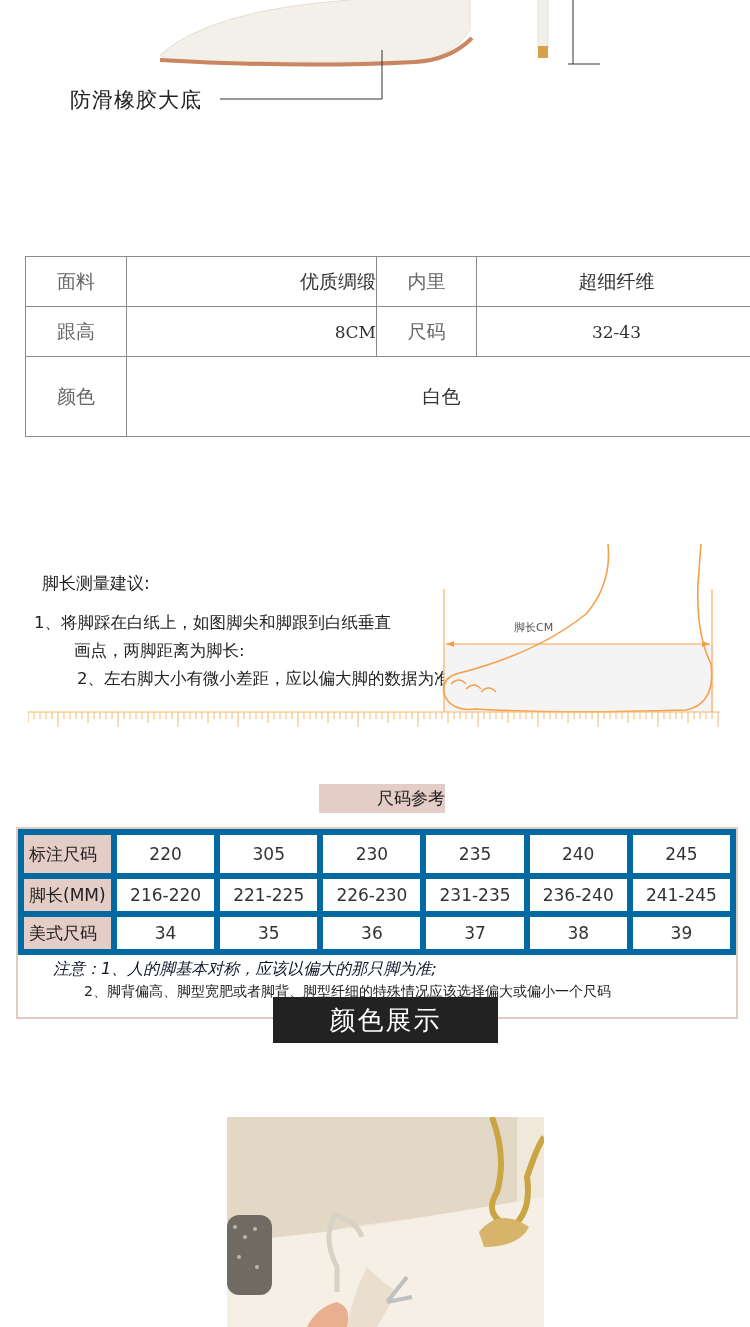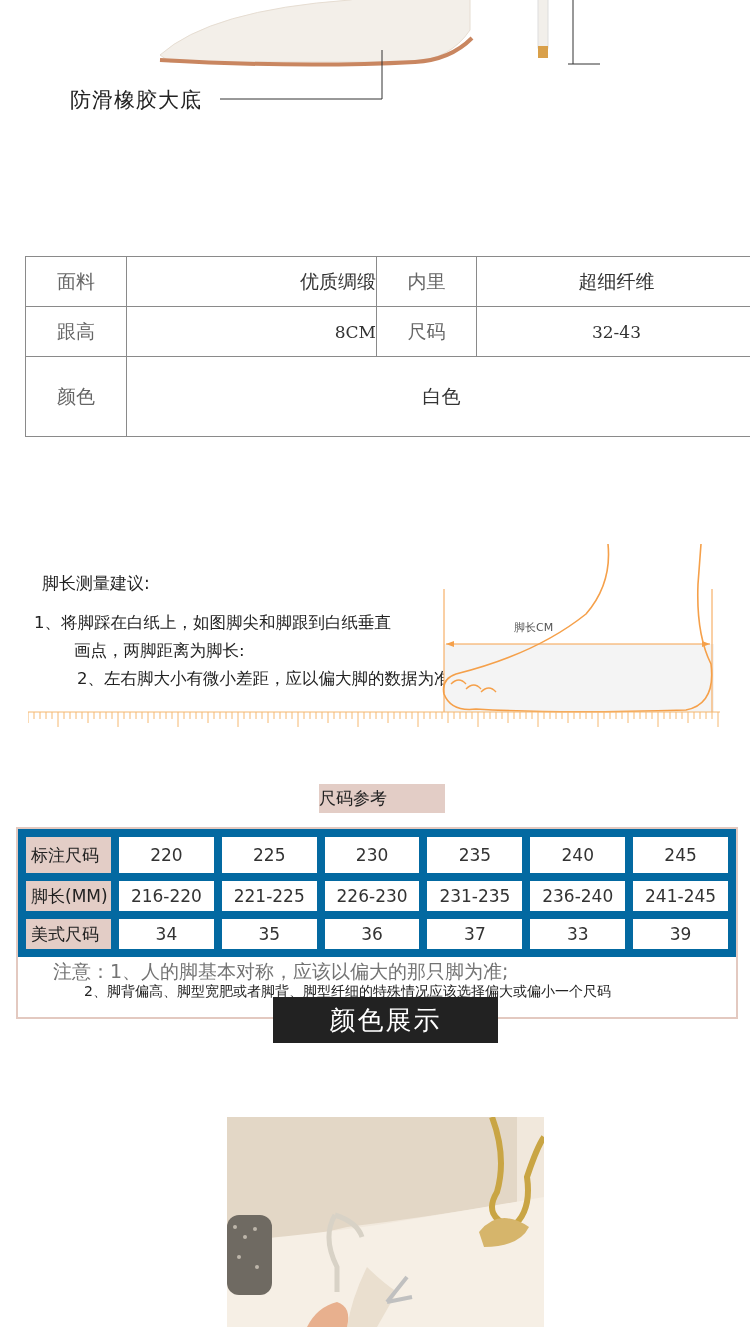--- a/index.html
+++ b/index.html
@@ -19,30 +19,30 @@
   .spec tr.tall td { height: 80px; }
   .mono { font-family: "DejaVu Serif", serif; font-size: 17px !important; }
 
   
   .meas-title { left: 42px; top: 572px; font-size: 17px; color: #222; }
   .meas-line { left: 34px; font-size: 16.5px; color: #222; white-space: nowrap; }
   .ruler { left: 28px; top: 711px; width: 692px; height: 20px; }
   .foot { left: 436px; top: 544px; width: 290px; height: 172px; }
 
   
-  .size-title { left: 319px; top: 784px; width: 126px; height: 29px; background: #e3cdc6; color: #222; font-size: 17px; text-align: left; line-height: 29px; }
+  .size-title { left: 319px; top: 784px; width: 126px; height: 29px; background: #e3cdc6; color: #222; font-size: 17px; text-align: right; line-height: 29px; }
   .size-box { left: 16px; top: 827px; width: 722px; height: 192px; border: 2px solid #e3c9c0; }
   .size-table { position: absolute; left: 0; top: 0; width: 718px; border-collapse: collapse; }
-  .size-table td { border: 8px solid #0369a1; text-align: center; font-size: 17px; color: #333; }
+  .size-table td { border: 6px solid #0369a1; text-align: center; font-size: 17px; color: #333; }
   .size-table td.h { background: #e3cdc6; color: #222; width: 93px; text-align: left; padding-left: 5px; font-size: 17px; }
   .size-table tr.r1 td { height: 44px; }
   .size-table tr.r2 td { height: 38px; }
   .size-table tr.r3 td { height: 38px; }
   .notes { position: absolute; left: 0; top: 120px; width: 718px; }
-  .note1 { position: absolute; left: 35px; top: 10px; font-size: 19px; color: #737373; white-space: nowrap; }
+  .note1 { position: absolute; left: 35px; top: 10px; font-size: 16px; color: #0f172a; white-space: nowrap; font-style: italic; }
   .note2 { position: absolute; left: 66px; top: 34px; font-size: 14px; color: #222; white-space: nowrap; }
 
   
   .color-title { left: 273px; top: 997px; width: 225px; height: 46px; background: #222; color: #fff; font-size: 26px; text-align: center; line-height: 46px; letter-spacing: 2px; }
   .photo { left: 227px; top: 1117px; width: 317px; height: 210px; overflow: hidden; background: #efe4d6; }
 </style>
 </head>
 <body>
 
 <svg class="abs shoe" viewBox="0 0 450 110" style="left:150px;top:-40px;width:450px;height:110px;">
@@ -103,42 +103,42 @@
   </g>
 </svg>
 
 <div class="abs size-title">尺码参考</div>
 <div class="abs size-box">
   <table class="size-table">
     <tbody>
         <tr class="r1">
       <td class="h">标注尺码</td>
       <td>220</td>
-      <td>225</td>
+      <td>305</td>
       <td>230</td>
       <td>235</td>
       <td>240</td>
       <td>245</td>
     </tr>
     <tr class="r2">
       <td class="h">脚长(MM)</td>
       <td>216-220</td>
       <td>221-225</td>
       <td>226-230</td>
       <td>231-235</td>
       <td>236-240</td>
       <td>241-245</td>
     </tr>
     <tr class="r3">
       <td class="h">美式尺码</td>
       <td>34</td>
       <td>35</td>
       <td>36</td>
       <td>37</td>
-      <td>33</td>
+      <td>38</td>
       <td>39</td>
     </tr>
   </tbody>
     </table>
   <div class="notes">
     <div class="note1">注意：1、人的脚基本对称，应该以偏大的那只脚为准;</div>
     <div class="note2">2、脚背偏高、脚型宽肥或者脚背、脚型纤细的特殊情况应该选择偏大或偏小一个尺码</div>
   </div>
 </div>
 

